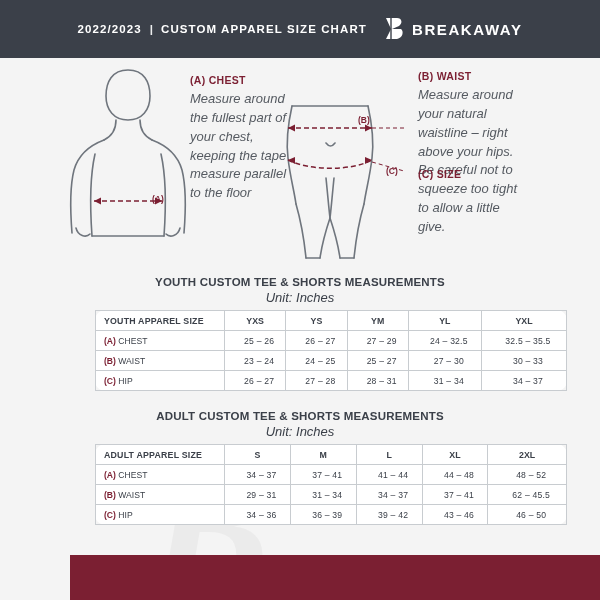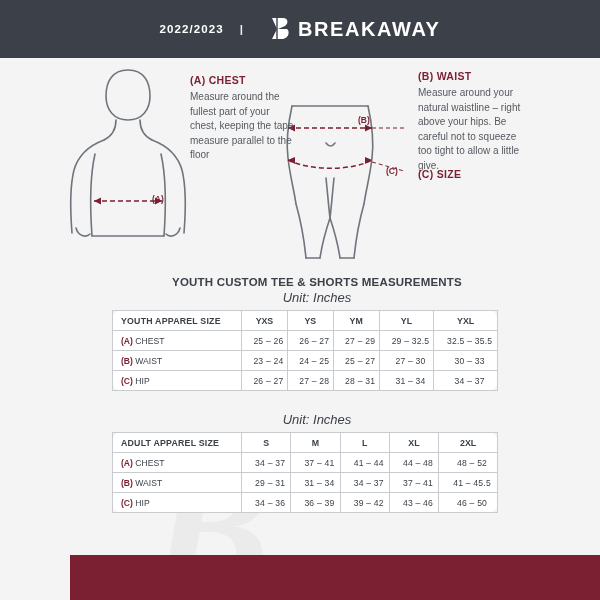--- a/index.html
+++ b/index.html
@@ -28,21 +28,21 @@
     height: 58px;
     background: #3b4049;
     display: flex;
     align-items: center;
     justify-content: center;
     box-sizing: border-box;
   }
   .header-inner {
     display: flex;
     align-items: center;
-    gap: 14px;
+    gap: 6px;
   }
   .header-title {
     color: #ffffff;
     font-size: 11.5px;
     font-weight: bold;
     letter-spacing: 1.1px;
     white-space: nowrap;
   }
   .header-sep {
     color: #ffffff;
@@ -56,21 +56,21 @@
     align-items: center;
     gap: 7px;
     margin-left: 10px;
   }
   .brand-logo {
     width: 22px; height: 26px;
     position: relative;
   }
   .brand-name {
     color: #ffffff;
-    font-size: 20px;
+    font-size: 15px;
     font-weight: bold;
     letter-spacing: 1.6px;
   }
   
   .watermark {
     position: absolute;
     left: 150px;
     top: 440px;
     font-size: 180px;
     color: #ebebeb;
@@ -113,58 +113,59 @@
   }
   .note-title {
     color: #7b1f32;
     font-weight: bold;
     font-size: 10.5px;
     letter-spacing: 0.3px;
     margin-bottom: 4px;
   }
   .note-body {
     color: #555a61;
-    font-size: 10px;
+    font-size: 13px;
+    font-style: italic;
     line-height: 1.45;
   }
   .note-chest { left: 190px; top: 16px; width: 105px;}
   .note-waist { left: 418px; top: 12px; width: 110px;}
   .note-hips  { left: 418px; top: 110px; width: 110px;}
 
   .meas-label {
     position: absolute;
     color: #7b1f32;
     font-size: 8.5px;
     font-weight: bold;
   }
 
   
   .section {
     position: absolute;
-    left: 112px;
+    left: 95px;
     width: 410px;
   }
   .sec-title {
     text-align: center;
     font-size: 11.5px;
     font-weight: bold;
     color: #3b4049;
     letter-spacing: 0.2px;
   }
   .sec-sub {
     text-align: center;
     font-size: 13px;
     font-style: italic;
     color: #3b4049;
     margin-top: 2px;
     margin-bottom: 5px;
   }
   table {
     border-collapse: collapse;
-    width: 386px;
+    width: 472px;
     background: #ffffff;
     border-radius: 10px;
   }
   th, td {
     border: 1px solid #c8ccd0;
     font-size: 8.6px;
     color: #3b4049;
     height: 19px;
     text-align: center;
     padding: 0;
@@ -189,20 +190,21 @@
 <body>
 
 <div class="page">
 
   <div class="watermark">B</div>
 
   <div class="header">
     <div class="header-inner">
       <span class="header-title">2022/2023</span>
       <span class="header-sep">|</span>
+      <span class="header-title">CUSTOM APPAREL SIZE CHART</span>
       <span class="brand-wrap">
         <span class="brand-logo">
           <svg width="22" height="26" viewBox="0 0 22 26" aria-hidden="true">
             <path d="M3 2 L14 2 C19 2 20 7 16 10 L9 13 L18 13 C21 15 20 22 14 23 L3 23 L8 13 Z" fill="#ffffff"></path>
             <path d="M8 2 L8 23" stroke="#3b4049" stroke-width="1.4" fill="none"></path>
           </svg>
         </span>
         <span class="brand-name">BREAKAWAY</span>
       </span>
     </div>
@@ -302,21 +304,21 @@
       </thead>
       <tbody>
         <tr>
           <td class="rowhead">
             <span class="lbl-code">(A)</span> 
             <span>CHEST</span>
           </td>
           <td class="cellval">25 – 26</td>
           <td class="cellval">26 – 27</td>
           <td class="cellval">27 – 29</td>
-          <td class="cellval">29 – 32.5</td>
+          <td class="cellval">24 – 32.5</td>
           <td class="cellval">32.5 – 35.5</td>
         </tr>
         <tr>
           <td class="rowhead">
             <span class="lbl-code">(B)</span> 
             <span>WAIST</span>
           </td>
           <td class="cellval">23 – 24</td>
           <td class="cellval">24 – 25</td>
           <td class="cellval">25 – 27</td>
@@ -332,20 +334,21 @@
           <td class="cellval">27 – 28</td>
           <td class="cellval">28 – 31</td>
           <td class="cellval">31 – 34</td>
           <td class="cellval">34 – 37</td>
         </tr>
       </tbody>
     </table>
   </div>
 
   <div class="section adult">
+    <div class="sec-title">ADULT CUSTOM TEE &amp; SHORTS MEASUREMENTS</div>
     <div class="sec-sub">Unit: Inches</div>
     <table>
       <thead>
         <tr>
           <th class="rowhead">ADULT APPAREL SIZE</th>
           <th>S</th>
           <th>M</th>
           <th>L</th>
           <th>XL</th>
           <th>2XL</th>
@@ -365,21 +368,21 @@
         </tr>
         <tr>
           <td class="rowhead">
             <span class="lbl-code">(B)</span> 
             <span>WAIST</span>
           </td>
           <td class="cellval">29 – 31</td>
           <td class="cellval">31 – 34</td>
           <td class="cellval">34 – 37</td>
           <td class="cellval">37 – 41</td>
-          <td class="cellval">41 – 45.5</td>
+          <td class="cellval">62 – 45.5</td>
         </tr>
         <tr>
           <td class="rowhead">
             <span class="lbl-code">(C)</span> 
             <span>HIP</span>
           </td>
           <td class="cellval">34 – 36</td>
           <td class="cellval">36 – 39</td>
           <td class="cellval">39 – 42</td>
           <td class="cellval">43 – 46</td>

